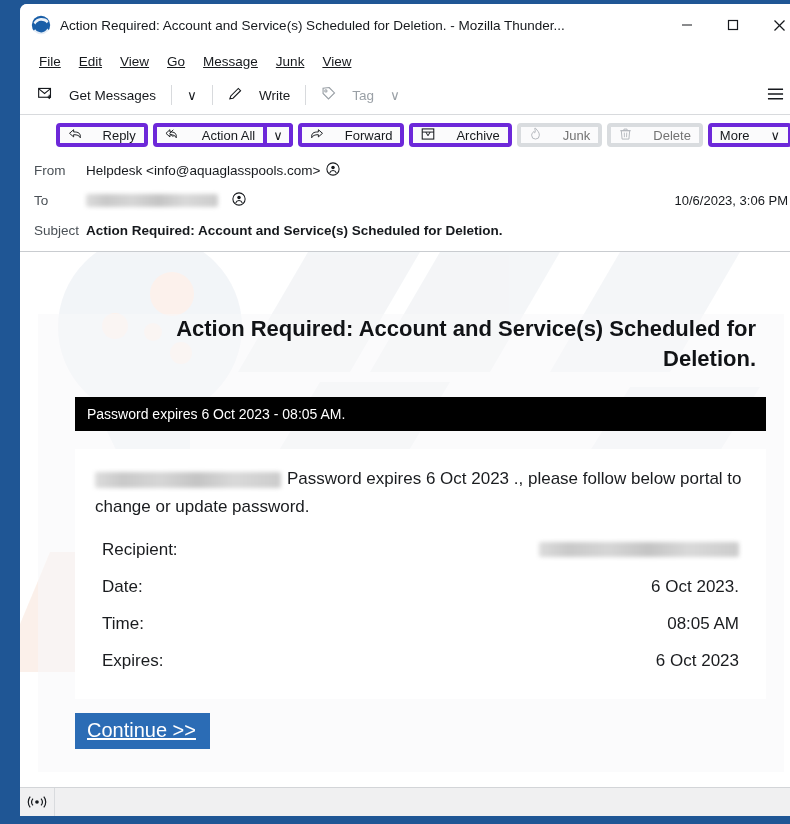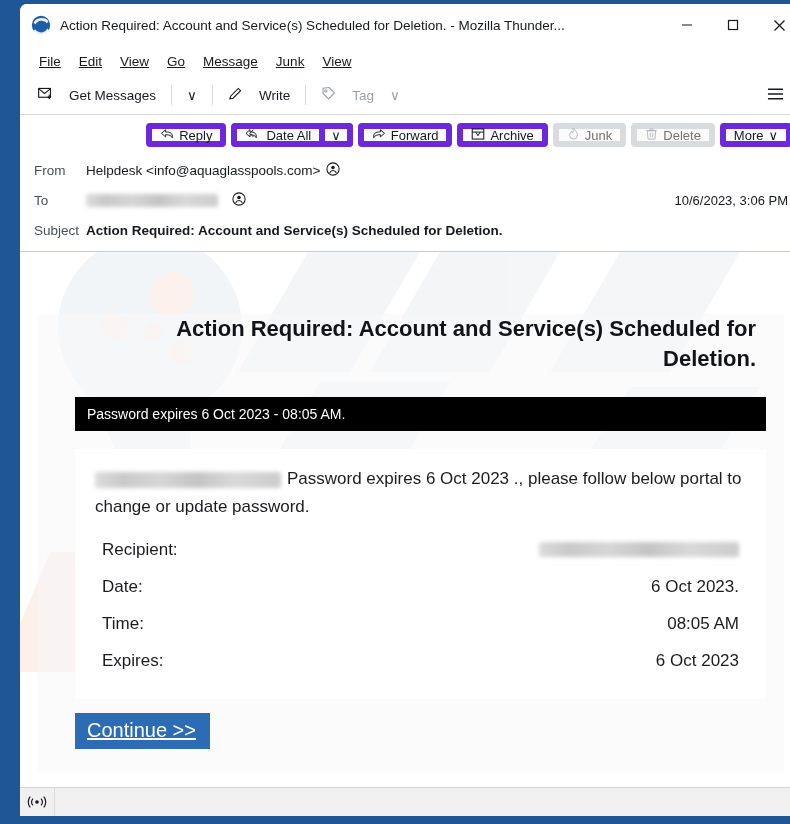--- a/index.html
+++ b/index.html
@@ -60,22 +60,22 @@
   .chev{display:inline-block;}
   #hamburger{margin-left:auto;padding:4px 8px;}
 
   
   #msgactions{
     height:40px;display:flex;align-items:center;justify-content:flex-end;
     padding:0 10px;background:#ffffff;gap:5px;
     font-size:13px;color:#16191d;
   }
   .mbtn{
-    display:flex;align-items:center;gap:5px;
-    border:6px solid #6d28d9;border-radius:4px;background:#fbfbfc;
+    display:flex;align-items:center;gap:21px;
+    border:4px solid #6d28d9;border-radius:4px;background:#fbfbfc;
     padding:3px 8px;height:24px;box-sizing:border-box;white-space:nowrap;justify-content:flex-end;
   }
   .mbtn.dim{color:#737373;border-color:#d9dcdf;}
   .mbtn.attached-l{border-left:0;border-radius:0 4px 4px 0;padding:3px 6px;}
   .mgroup{display:flex;}
   .mgroup .mbtn:first-child{border-radius:4px 0 0 4px;}
 
   
   #hdr{background:#ffffff;padding:0 0 6px 0;font-size:13.5px;color:#16191d;}
   .hdrrow{display:flex;align-items:center;padding:3px 14px;min-height:24px;}
@@ -236,21 +236,21 @@
         <span>Reply</span>
       </div>
       <div class="mgroup">
         <div class="mbtn">
           <span>
             <svg width="16" height="12" viewBox="0 0 18 14">
               <path d="M5.4 2 L0.8 6.2 L5.4 10.4 V7.8 c4 0 6.2 1 7.4 3.6 C13.2 6 11 4.6 5.4 4.6 Z" fill="none" stroke="#16191d" stroke-width="1.1"></path>
               <path d="M9.4 2 L5.2 6.2 L9.4 10.4" fill="none" stroke="#16191d" stroke-width="1.1"></path>
             </svg>
           </span>
-          <span>Date All</span>
+          <span>Action All</span>
         </div>
         <div class="mbtn attached-l">
           <span class="chev">∨</span>
         </div>
       </div>
       <div class="mbtn">
         <span>
           <svg width="14" height="12" viewBox="0 0 16 14">
             <path d="M9.6 2 L14.4 6.2 L9.6 10.4 V7.8 c-4.2 0-6.6 1-7.8 3.6 C1.4 6 3.8 4.6 9.6 4.6 Z" fill="none" stroke="#16191d" stroke-width="1.1"></path>
           </svg>

